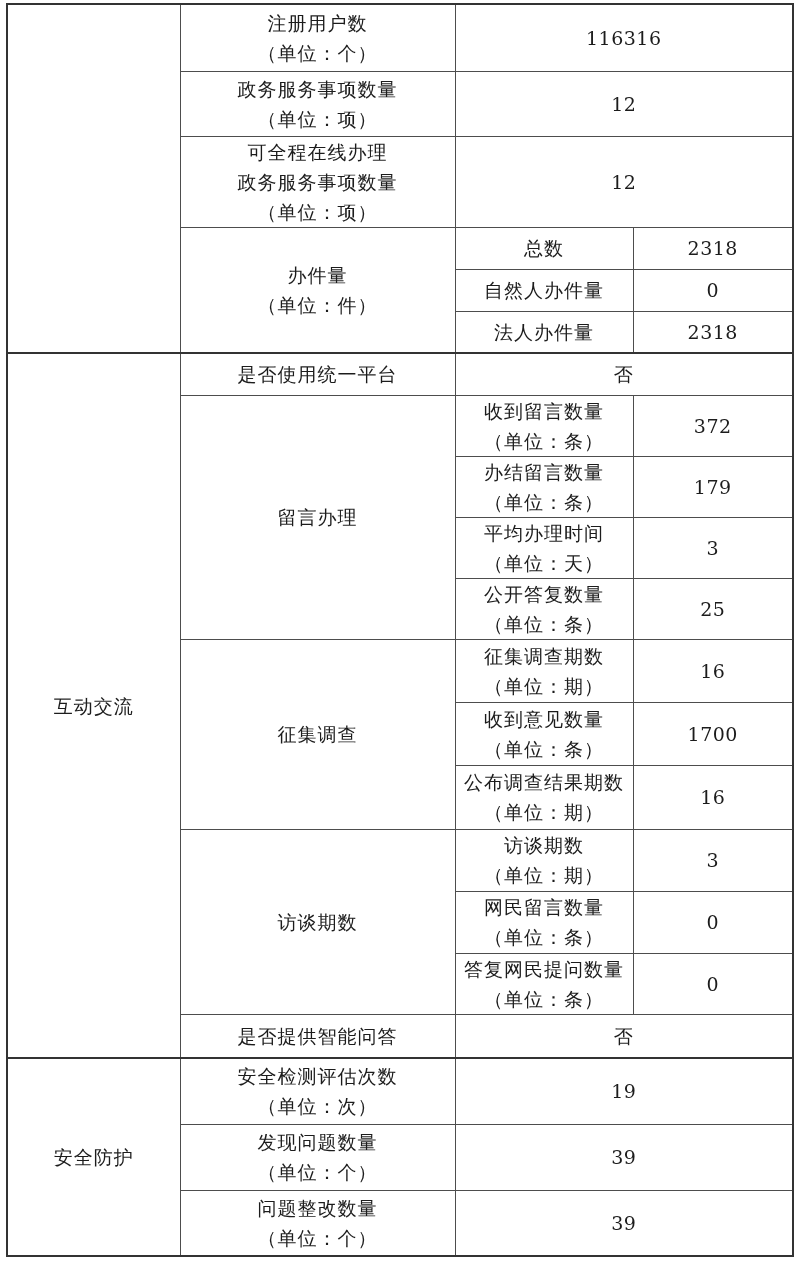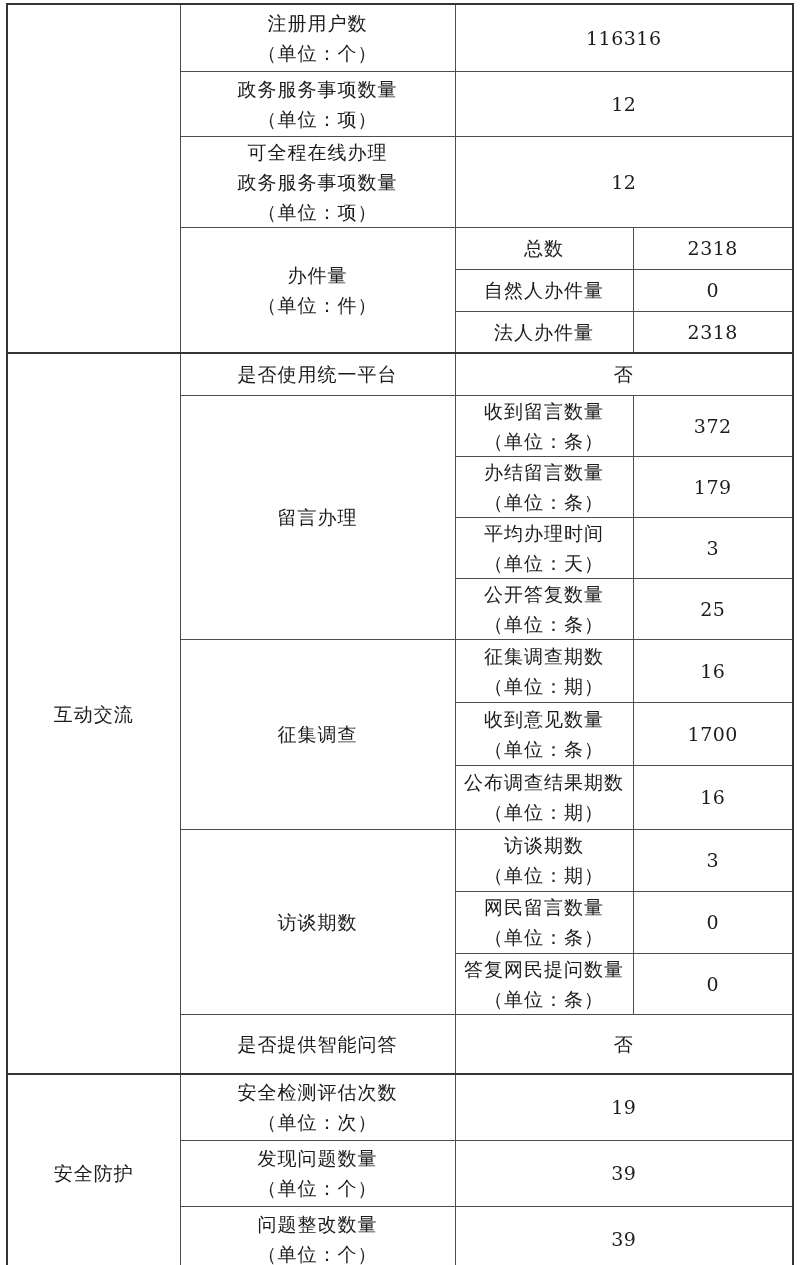--- a/index.html
+++ b/index.html
@@ -40,21 +40,21 @@
   .num { letter-spacing: 0.5px; }
   
   .h67 { height: 67px; }
   .h65 { height: 65px; }
   .h86 { height: 86px; }
   .h42 { height: 42px; }
   .h61 { height: 61px; }
   .h63 { height: 63px; }
   .h64 { height: 64px; }
   .h62 { height: 62px; }
-  .h44 { height: 60px; }
+  .h44 { height: 44px; }
   .h66 { height: 66px; }
 </style>
 </head>
 <body>
 
 <table class="report">
   <colgroup>
     <col style="width:173px">
     <col style="width:275px">
     <col style="width:178px">

